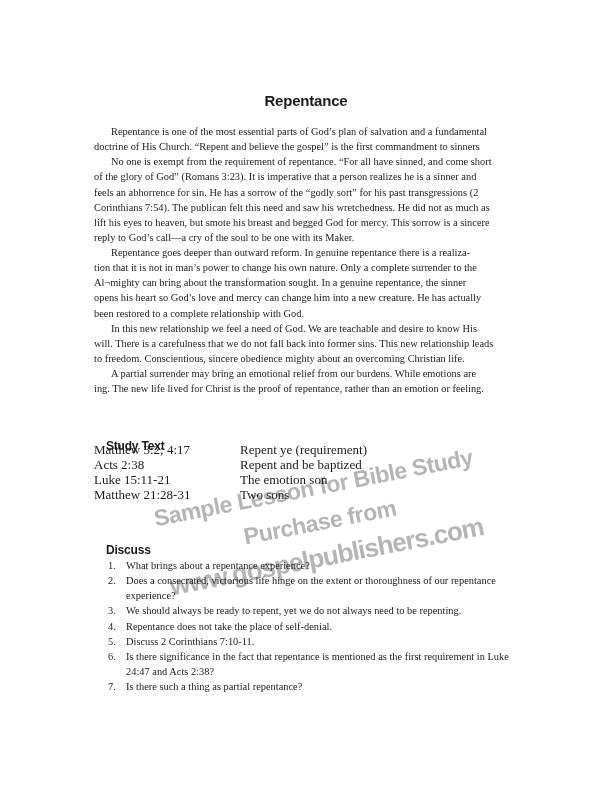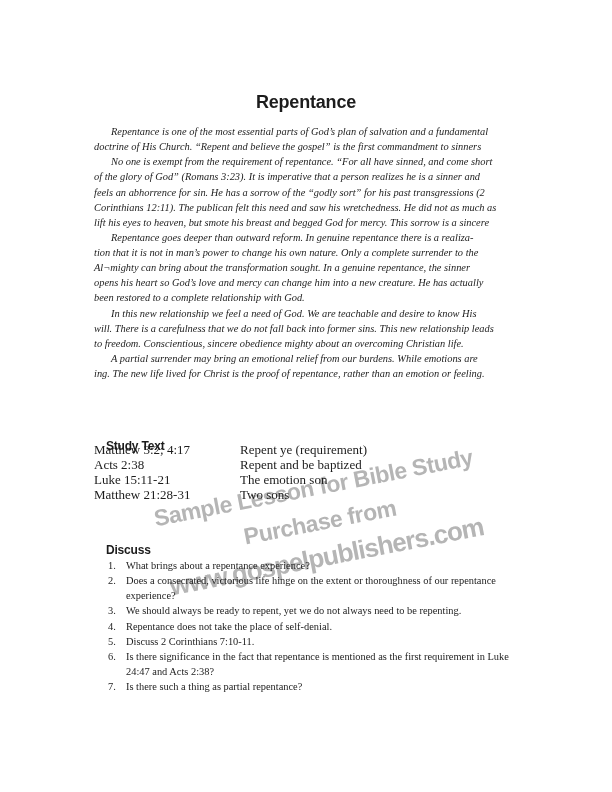--- a/index.html
+++ b/index.html
@@ -34,35 +34,34 @@
   
   .title {
     position: absolute;
     top: 92px;
     left: 0;
     width: 612px;
     margin: 0;
     text-align: center;
     font-family: "Liberation Sans", sans-serif;
     font-weight: 700;
-    font-size: 18px;
+    font-size: 15px;
     letter-spacing: -0.2px;
     z-index: 1;
   }
 
   
   .body-text {
     position: absolute;
     top: 124px;
     left: 94px;
     width: 430px;
     font-size: 10.4px;
     line-height: 15.12px;
     z-index: 1;
-    font-style: italic;
   }
   .pline { white-space: nowrap; }
   .pline.first-line { text-indent: 17px; }
 
   
   .section-heading {
     position: absolute;
     left: 94px;
     margin: 12px;
     font-family: "Liberation Sans", sans-serif;
@@ -125,22 +124,23 @@
 
       <div class="paragraph">
         <div class="pline first-line">Repentance is one of the most essential parts of God’s plan of salvation and a fundamental</div>
         <div class="pline">doctrine of His Church. “Repent and believe the gospel” is the first commandment to sinners</div>
       </div>
 
       <div class="paragraph">
         <div class="pline first-line">No one is exempt from the requirement of repentance. “For all have sinned, and come short</div>
         <div class="pline">of the glory of God” (Romans 3:23). It is imperative that a person realizes he is a sinner and</div>
         <div class="pline">feels an abhorrence for sin. He has a sorrow of the “godly sort” for his past transgressions (2</div>
-        <div class="pline">Corinthians 12:11). The publican felt this need and saw his wretchedness. He did not as much as</div>
+        <div class="pline">Corinthians 7:54). The publican felt this need and saw his wretchedness. He did not as much as</div>
         <div class="pline">lift his eyes to heaven, but smote his breast and begged God for mercy. This sorrow is a sincere</div>
+        <div class="pline">reply to God’s call—a cry of the soul to be one with its Maker.</div>
       </div>
 
       <div class="paragraph">
         <div class="pline first-line">Repentance goes deeper than outward reform. In genuine repentance there is a realiza-</div>
         <div class="pline">tion that it is not in man’s power to change his own nature. Only a complete surrender to the</div>
         <div class="pline">Al¬mighty can bring about the transformation sought. In a genuine repentance, the sinner</div>
         <div class="pline">opens his heart so God’s love and mercy can change him into a new creature. He has actually</div>
         <div class="pline">been restored to a complete relationship with God.</div>
       </div>
 

